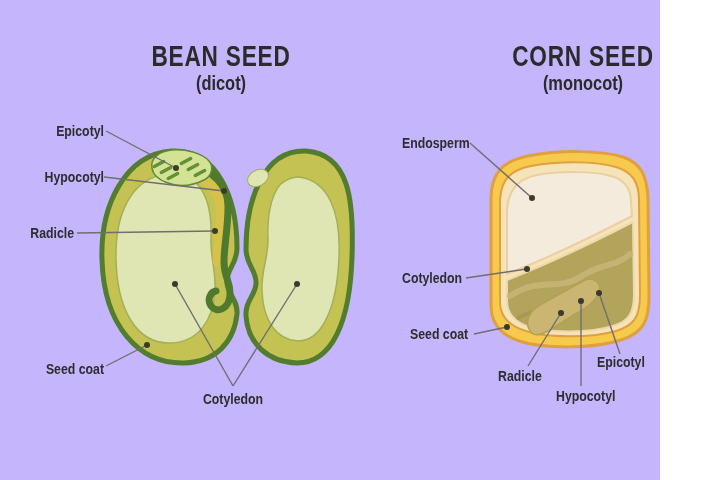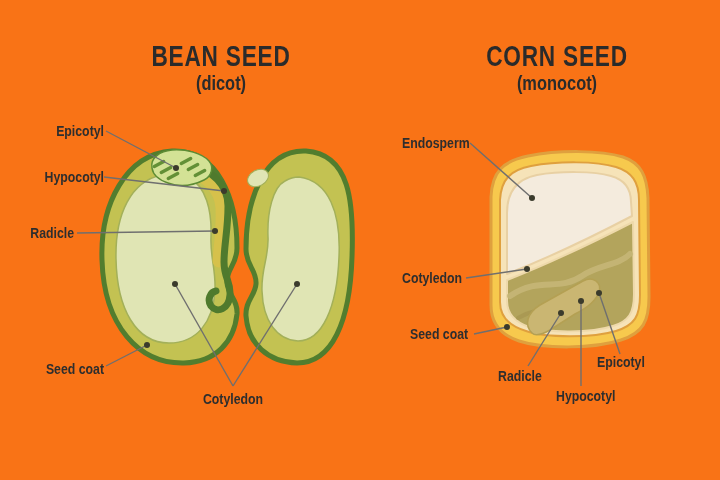--- a/index.html
+++ b/index.html
@@ -1,17 +1,17 @@
 <!DOCTYPE html>
 <html><head>
 <meta charset="utf-8">
 <style>
   html,body{margin:0;padding:0;background:#fff;}
   .canvas{
-    position:relative;width:720px;height:480px;background:#f97316;
+    position:relative;width:660px;height:480px;background:#c4b5fd;
     font-family:"Liberation Sans",sans-serif;overflow:hidden;
   }
   svg.art{position:absolute;left:0;top:0;}
   .title{position:absolute;text-align:center;color:#2b2b2b;}
   .title .main{
     font-size:29px;font-weight:700;letter-spacing:1px;line-height:28px;
     transform:scaleX(.78);transform-origin:center;white-space:nowrap;
   }
   .title .sub{
     font-size:20px;font-weight:700;line-height:22px;margin-top:2px;
@@ -118,21 +118,21 @@
       <circle cx="561" cy="313" r="3"></circle>
       <circle cx="581" cy="301" r="3"></circle>
       <circle cx="599" cy="293" r="3"></circle>
     </g>
   </svg>
 
   <div class="title" style="left:111px;top:42px;width:220px;">
     <div class="main">BEAN SEED</div>
     <div class="sub">(dicot)</div>
   </div>
-  <div class="title" style="left:447px;top:42px;width:220px;">
+  <div class="title" style="left:473px;top:42px;width:220px;">
     <div class="main">CORN SEED</div>
     <div class="sub">(monocot)</div>
   </div>
 
   <div class="lbl r" style="left:20px;top:122px;width:84px;">Epicotyl</div>
   <div class="lbl r" style="left:16px;top:168px;width:88px;">Hypocotyl</div>
   <div class="lbl r" style="left:8px;top:224px;width:66px;">Radicle</div>
   <div class="lbl r" style="left:16px;top:360px;width:88px;">Seed coat</div>
   <div class="lbl c" style="left:183px;top:390px;width:100px;">Cotyledon</div>
 

